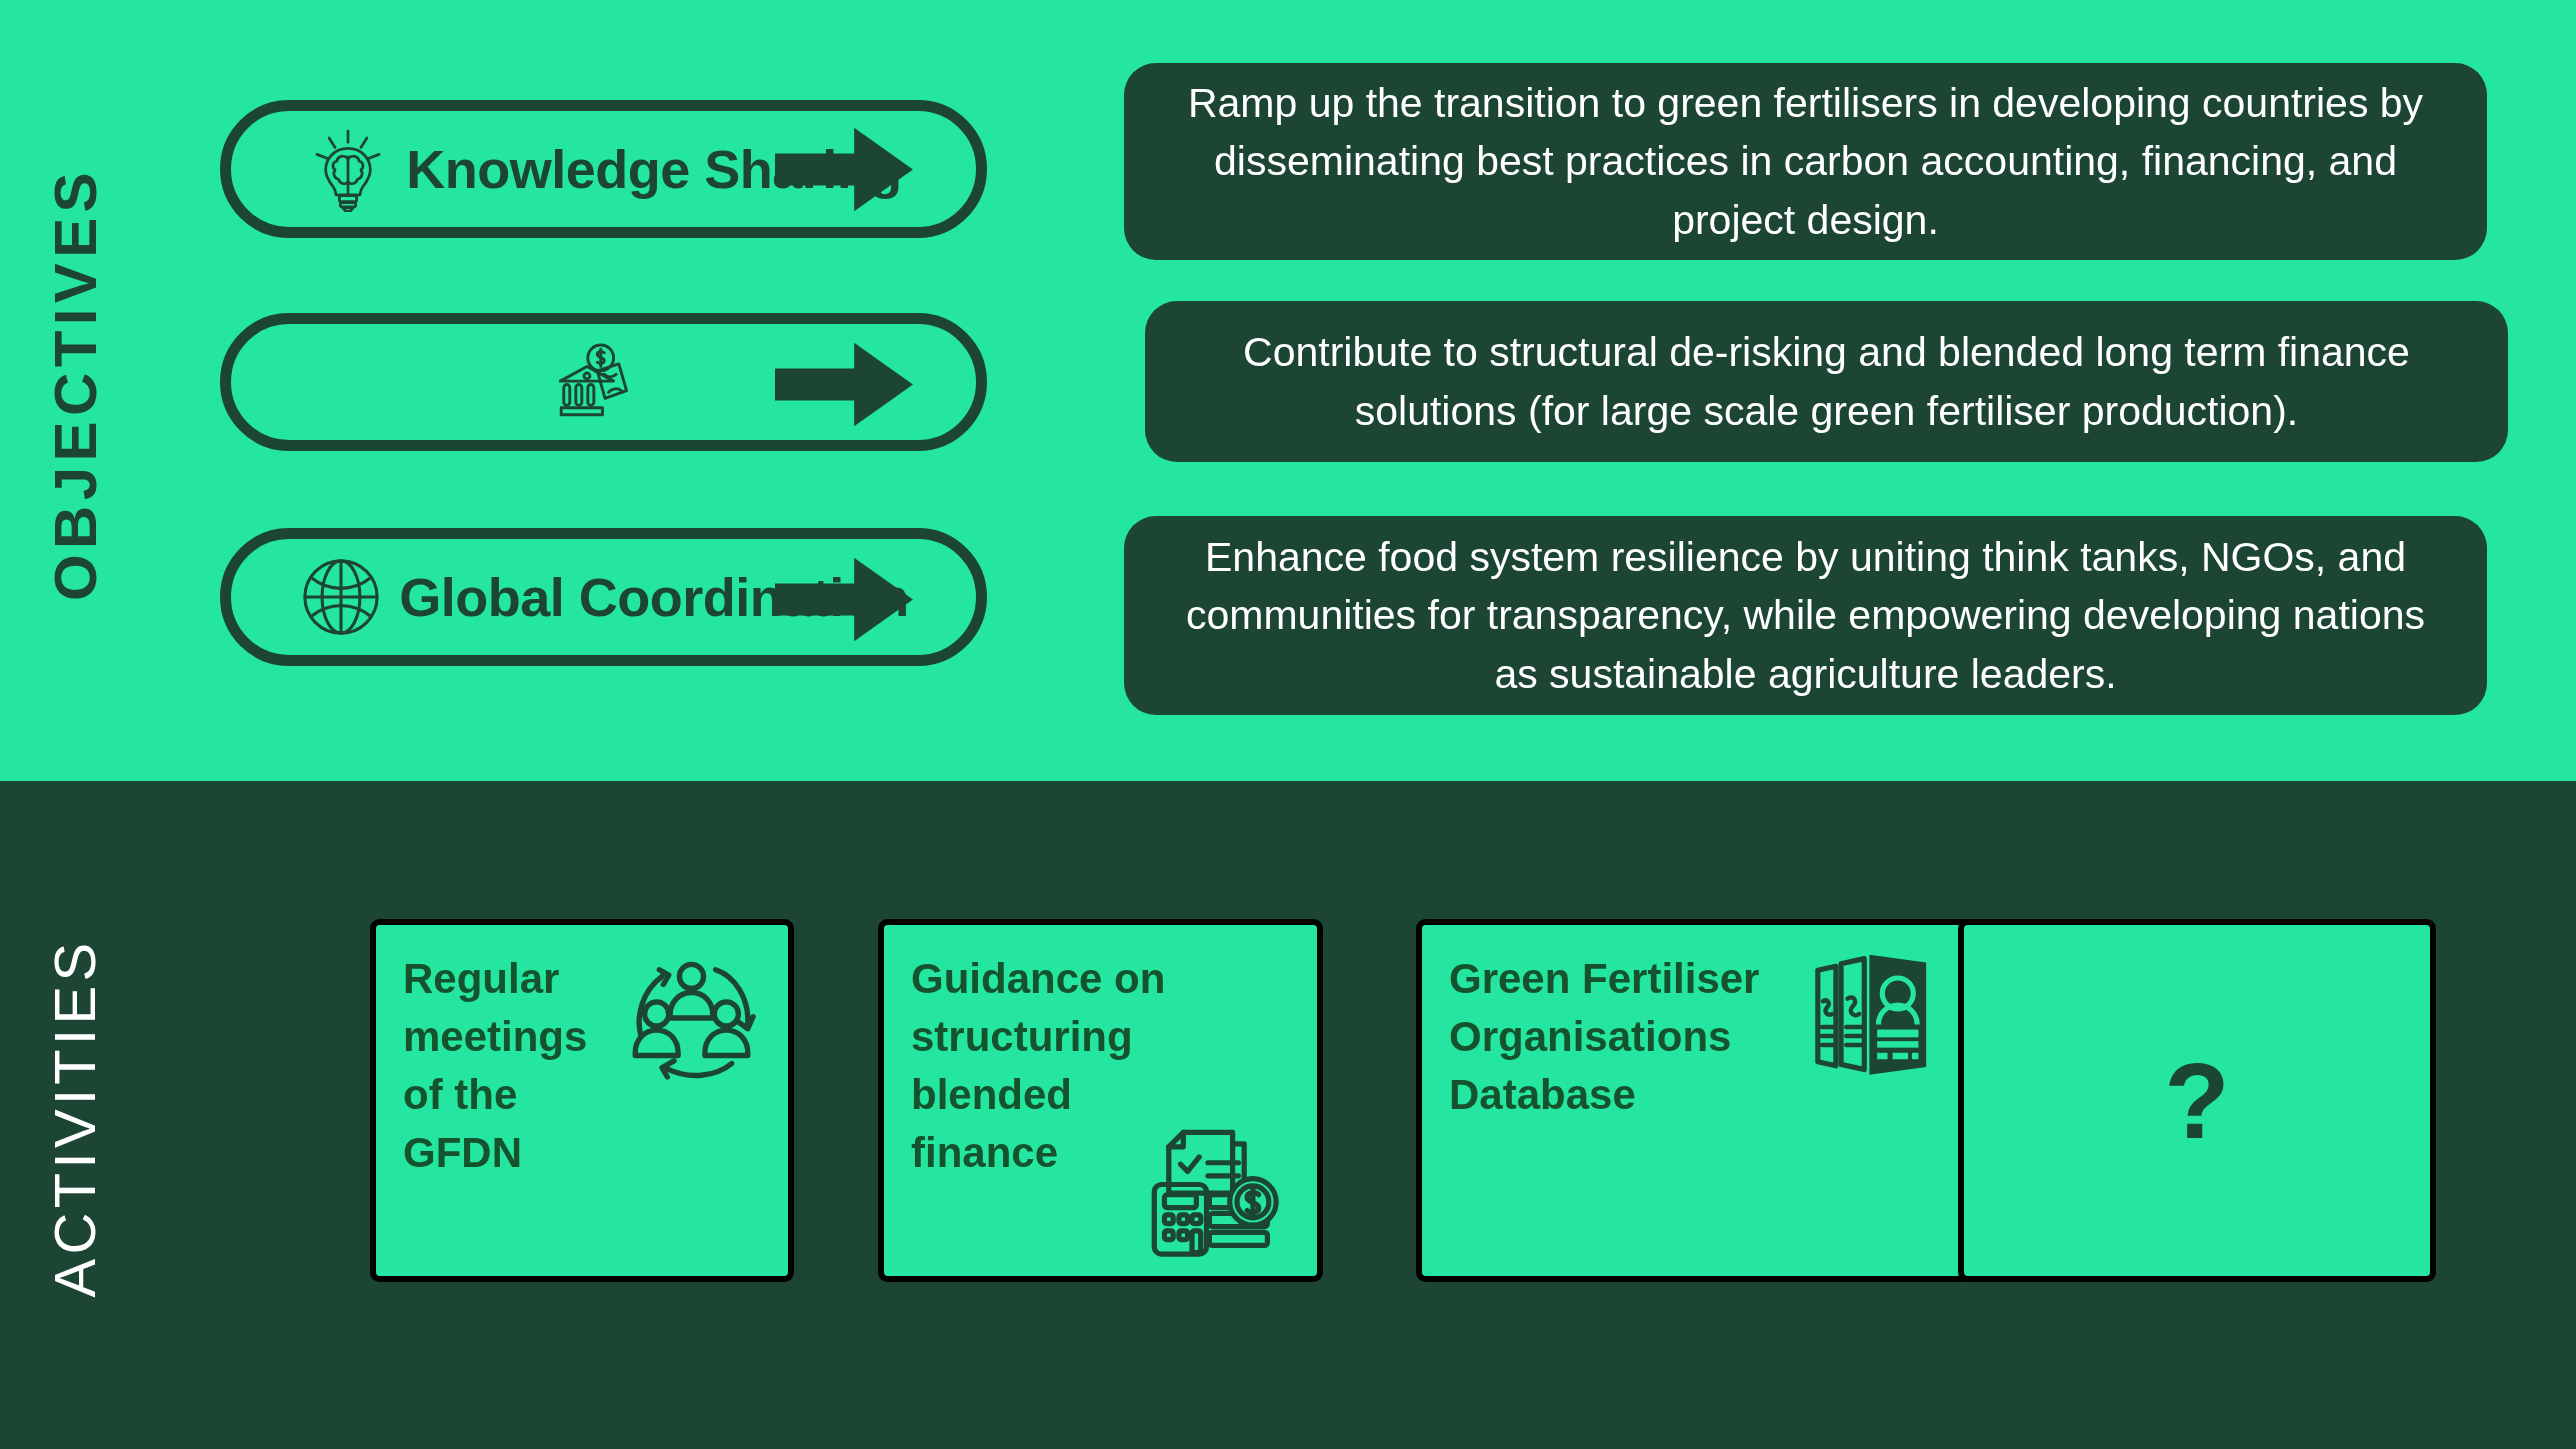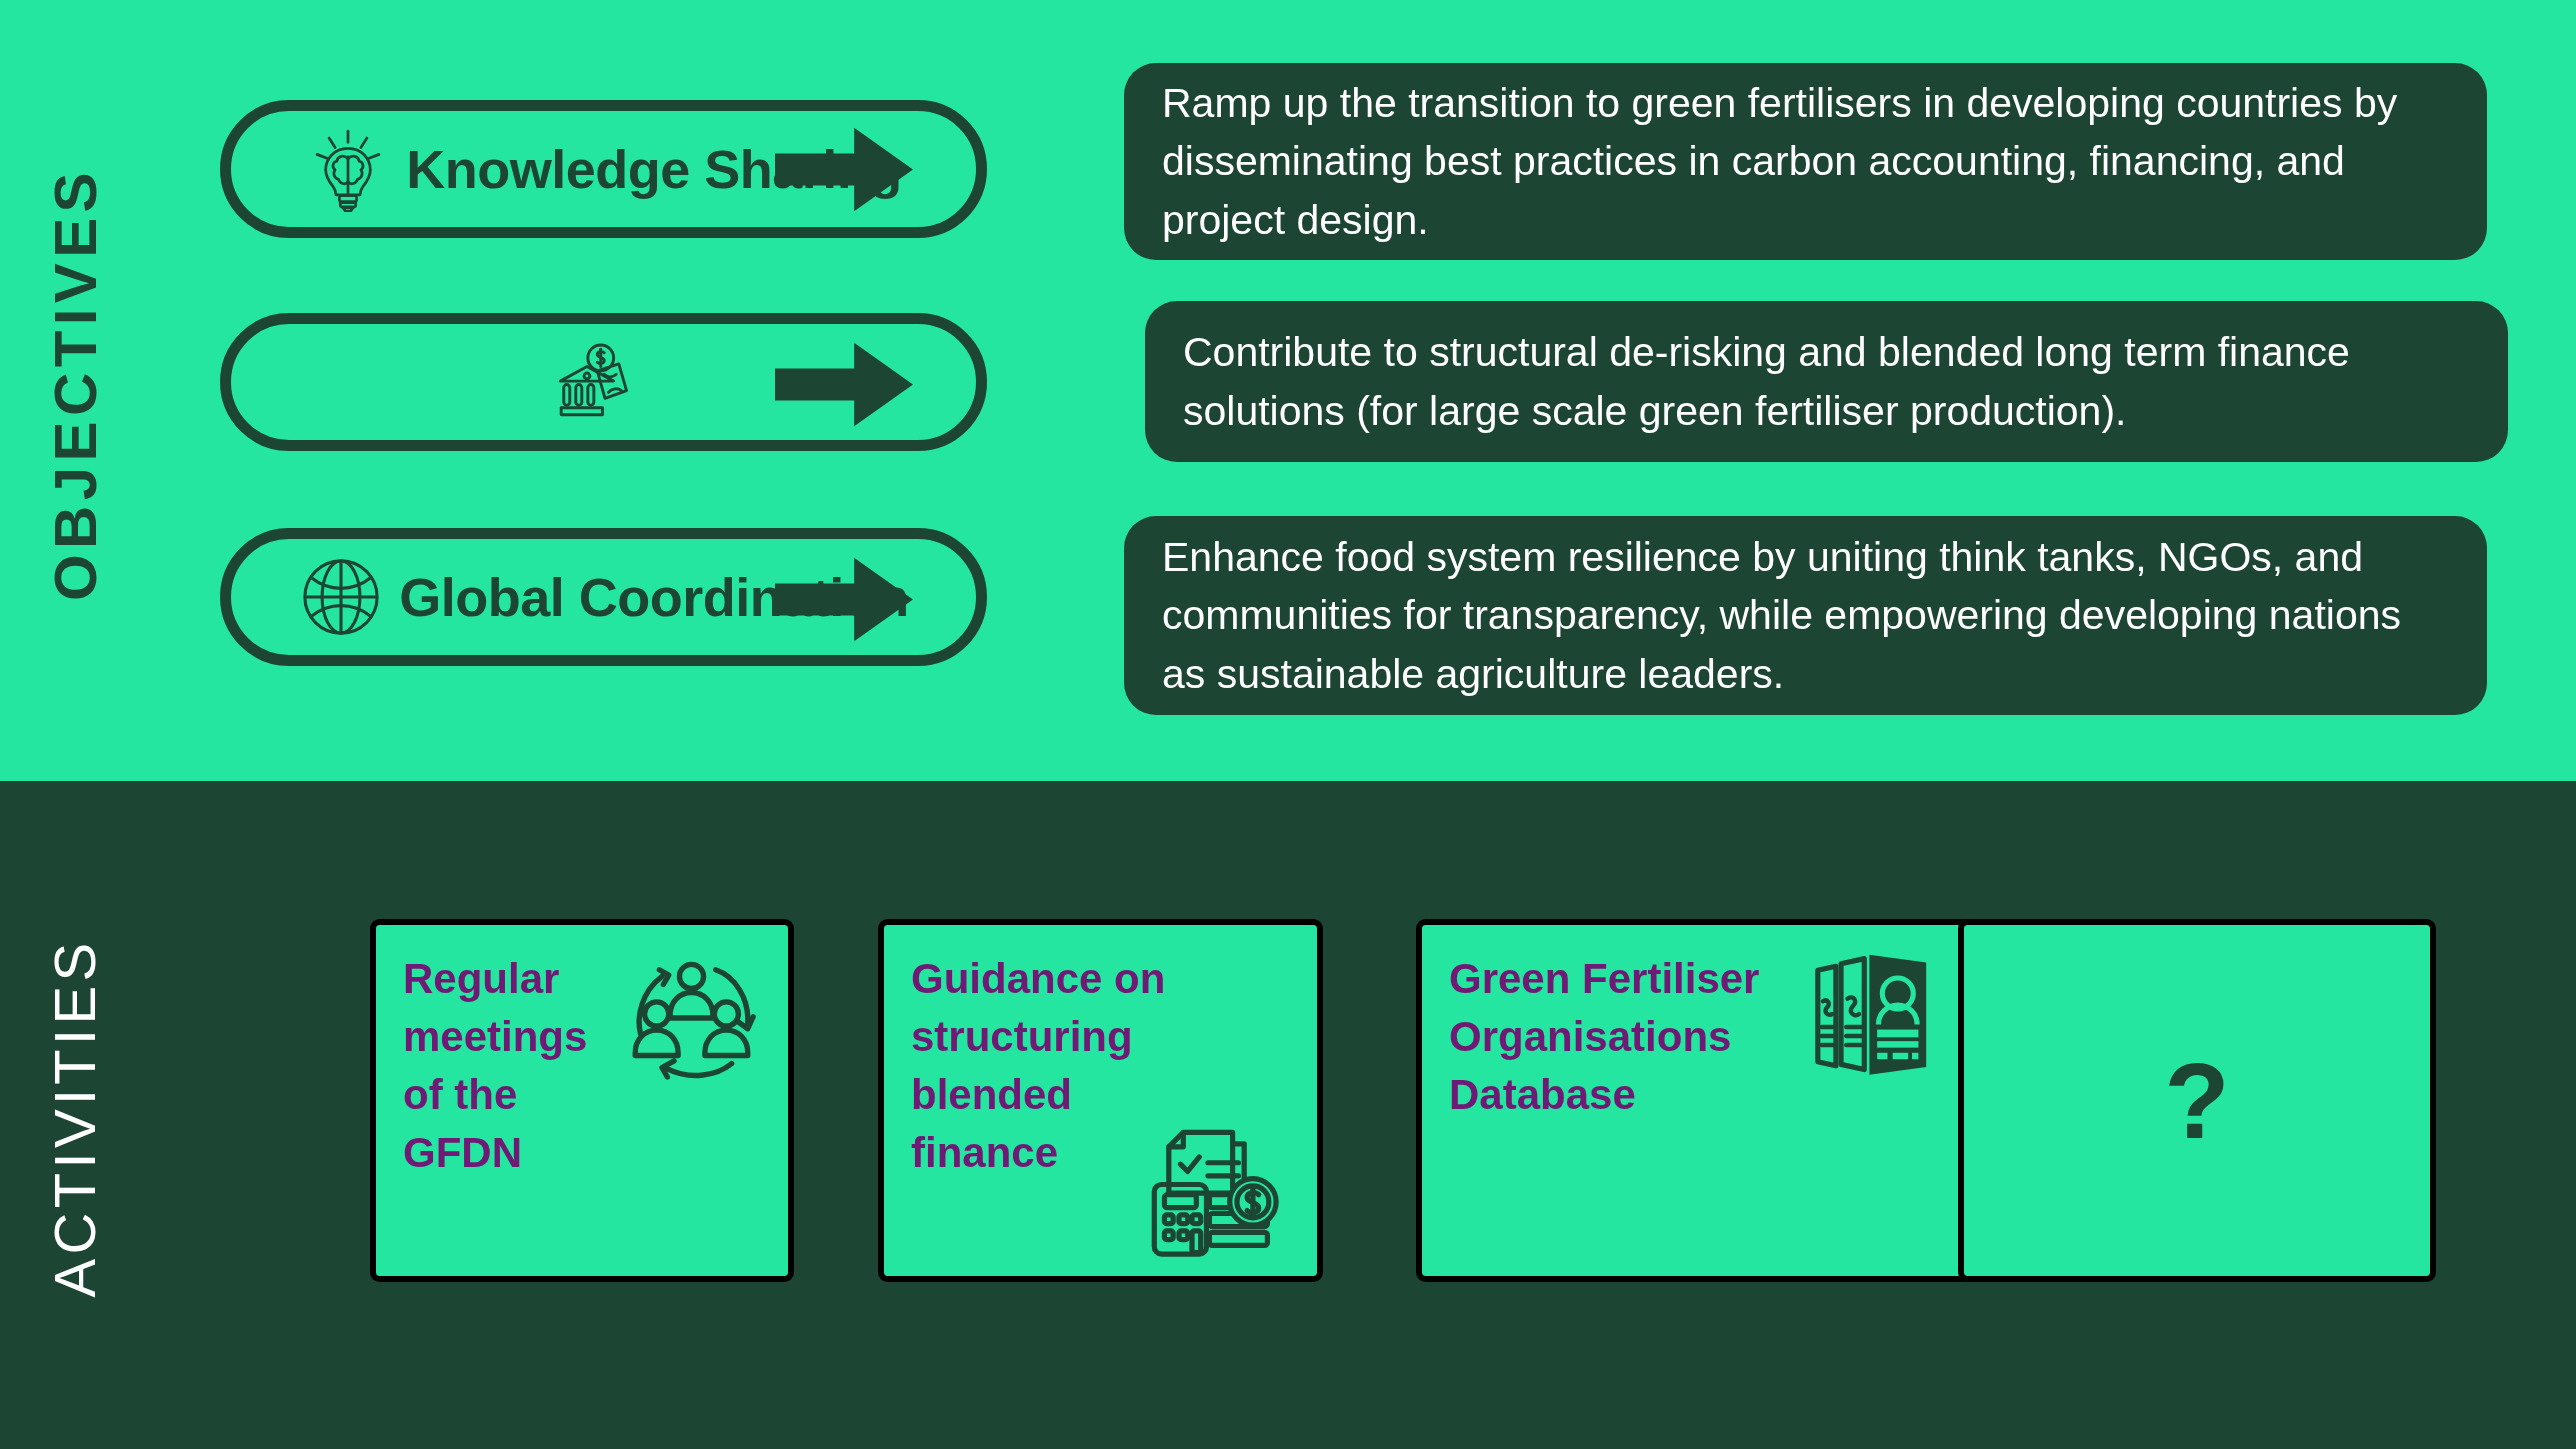--- a/index.html
+++ b/index.html
@@ -120,20 +120,21 @@
   .desc-panel {
     position: absolute;
     left: 1124px;
     width: 1363px;
     box-sizing: border-box;
     background: #1c4534;
     border-radius: 32px;
     padding: 21.5px 38px;
     display: flex;
     align-items: center;
+    text-align: center;
   }
   .desc-0 { top: 63px; height: 197px; }
   .desc-1 { top: 301px; height: 161px; margin-left: 21px; }
   .desc-2 { top: 516px; height: 199px; }
   .desc-text {
     font-size: 41px;
     line-height: 1.42;
     color: #ffffff;
     font-weight: 400;
   }
@@ -154,21 +155,21 @@
   .act-1 { left: 878px; width: 445px; }
   .act-2 { left: 1416px; width: 558px; }
   .act-3 { left: 1958px; width: 478px; }
 
   .act-title {
     position: relative;
     z-index: 2;
     font-size: 42px;
     line-height: 1.38;
     font-weight: 700;
-    color: #701a75;
+    color: #14532d;
     max-width: 62%;
   }
   .act-title-wide { max-width: 68%; }
 
   .act-icon {
     position: absolute;
     z-index: 1;
   }
   .act-icon svg { width: 100%; height: 100%; display: block; }
 

